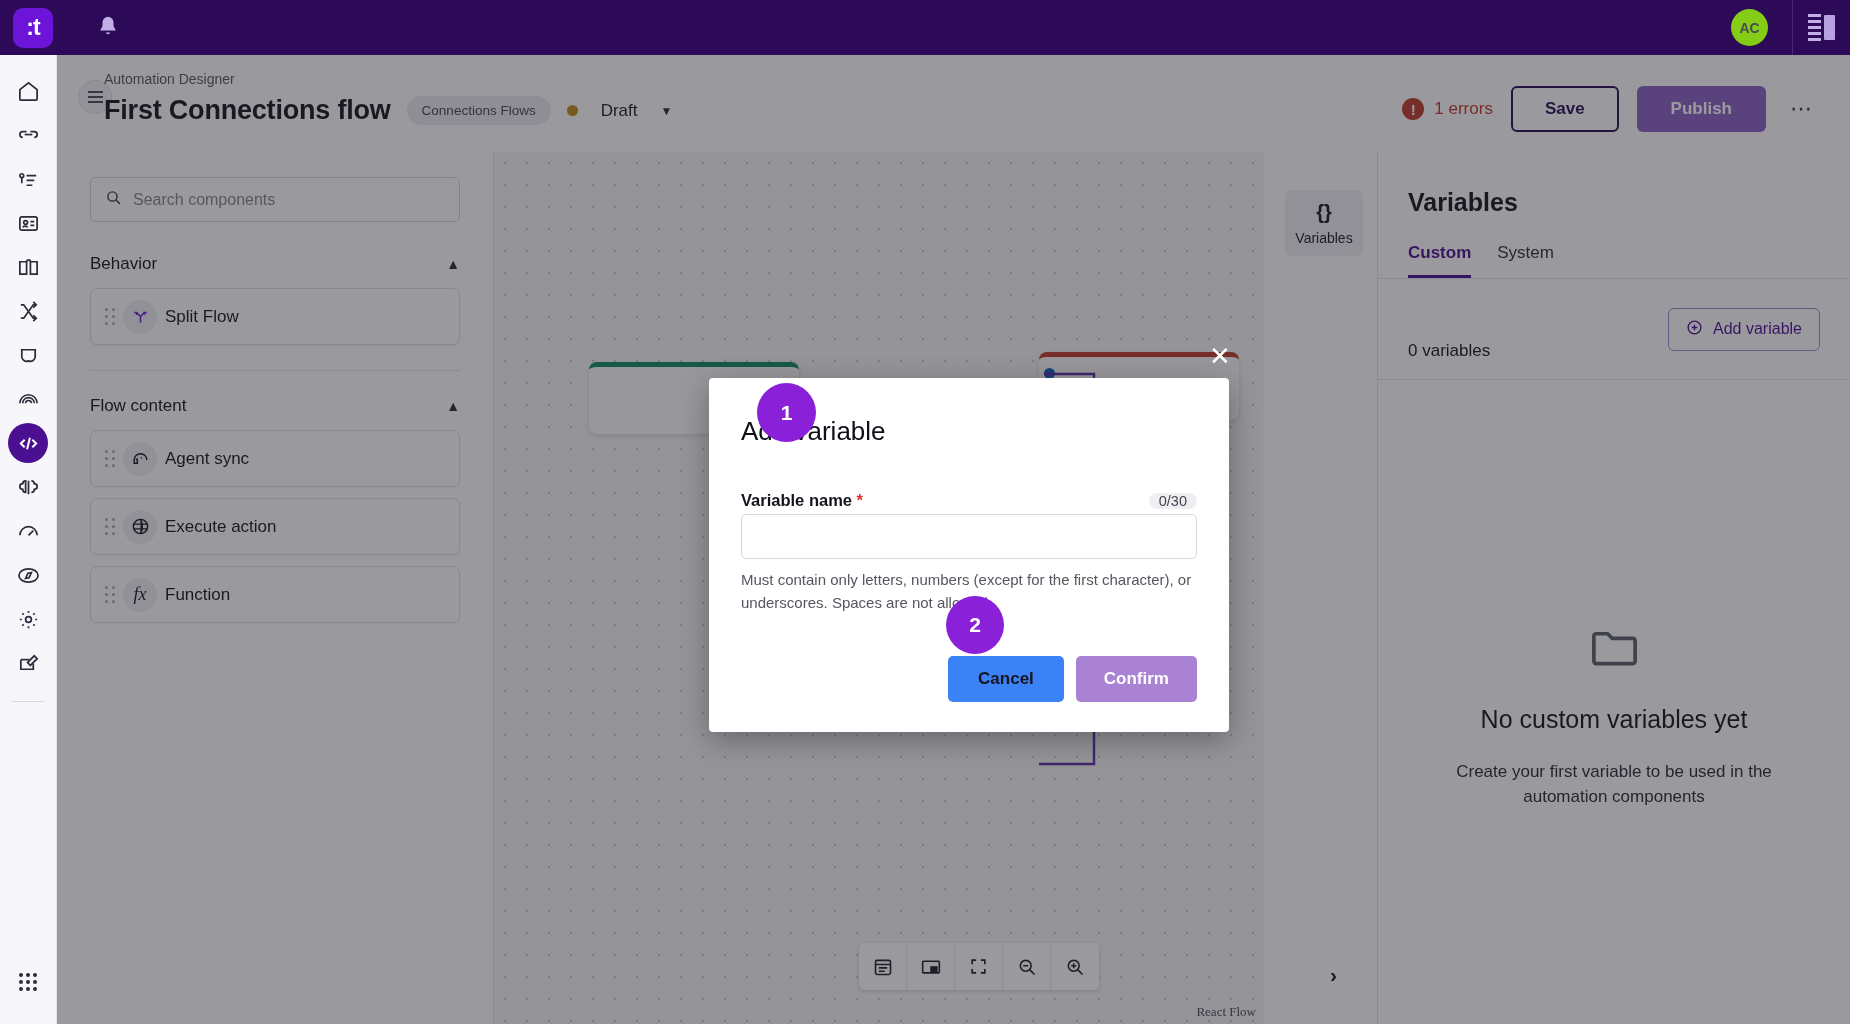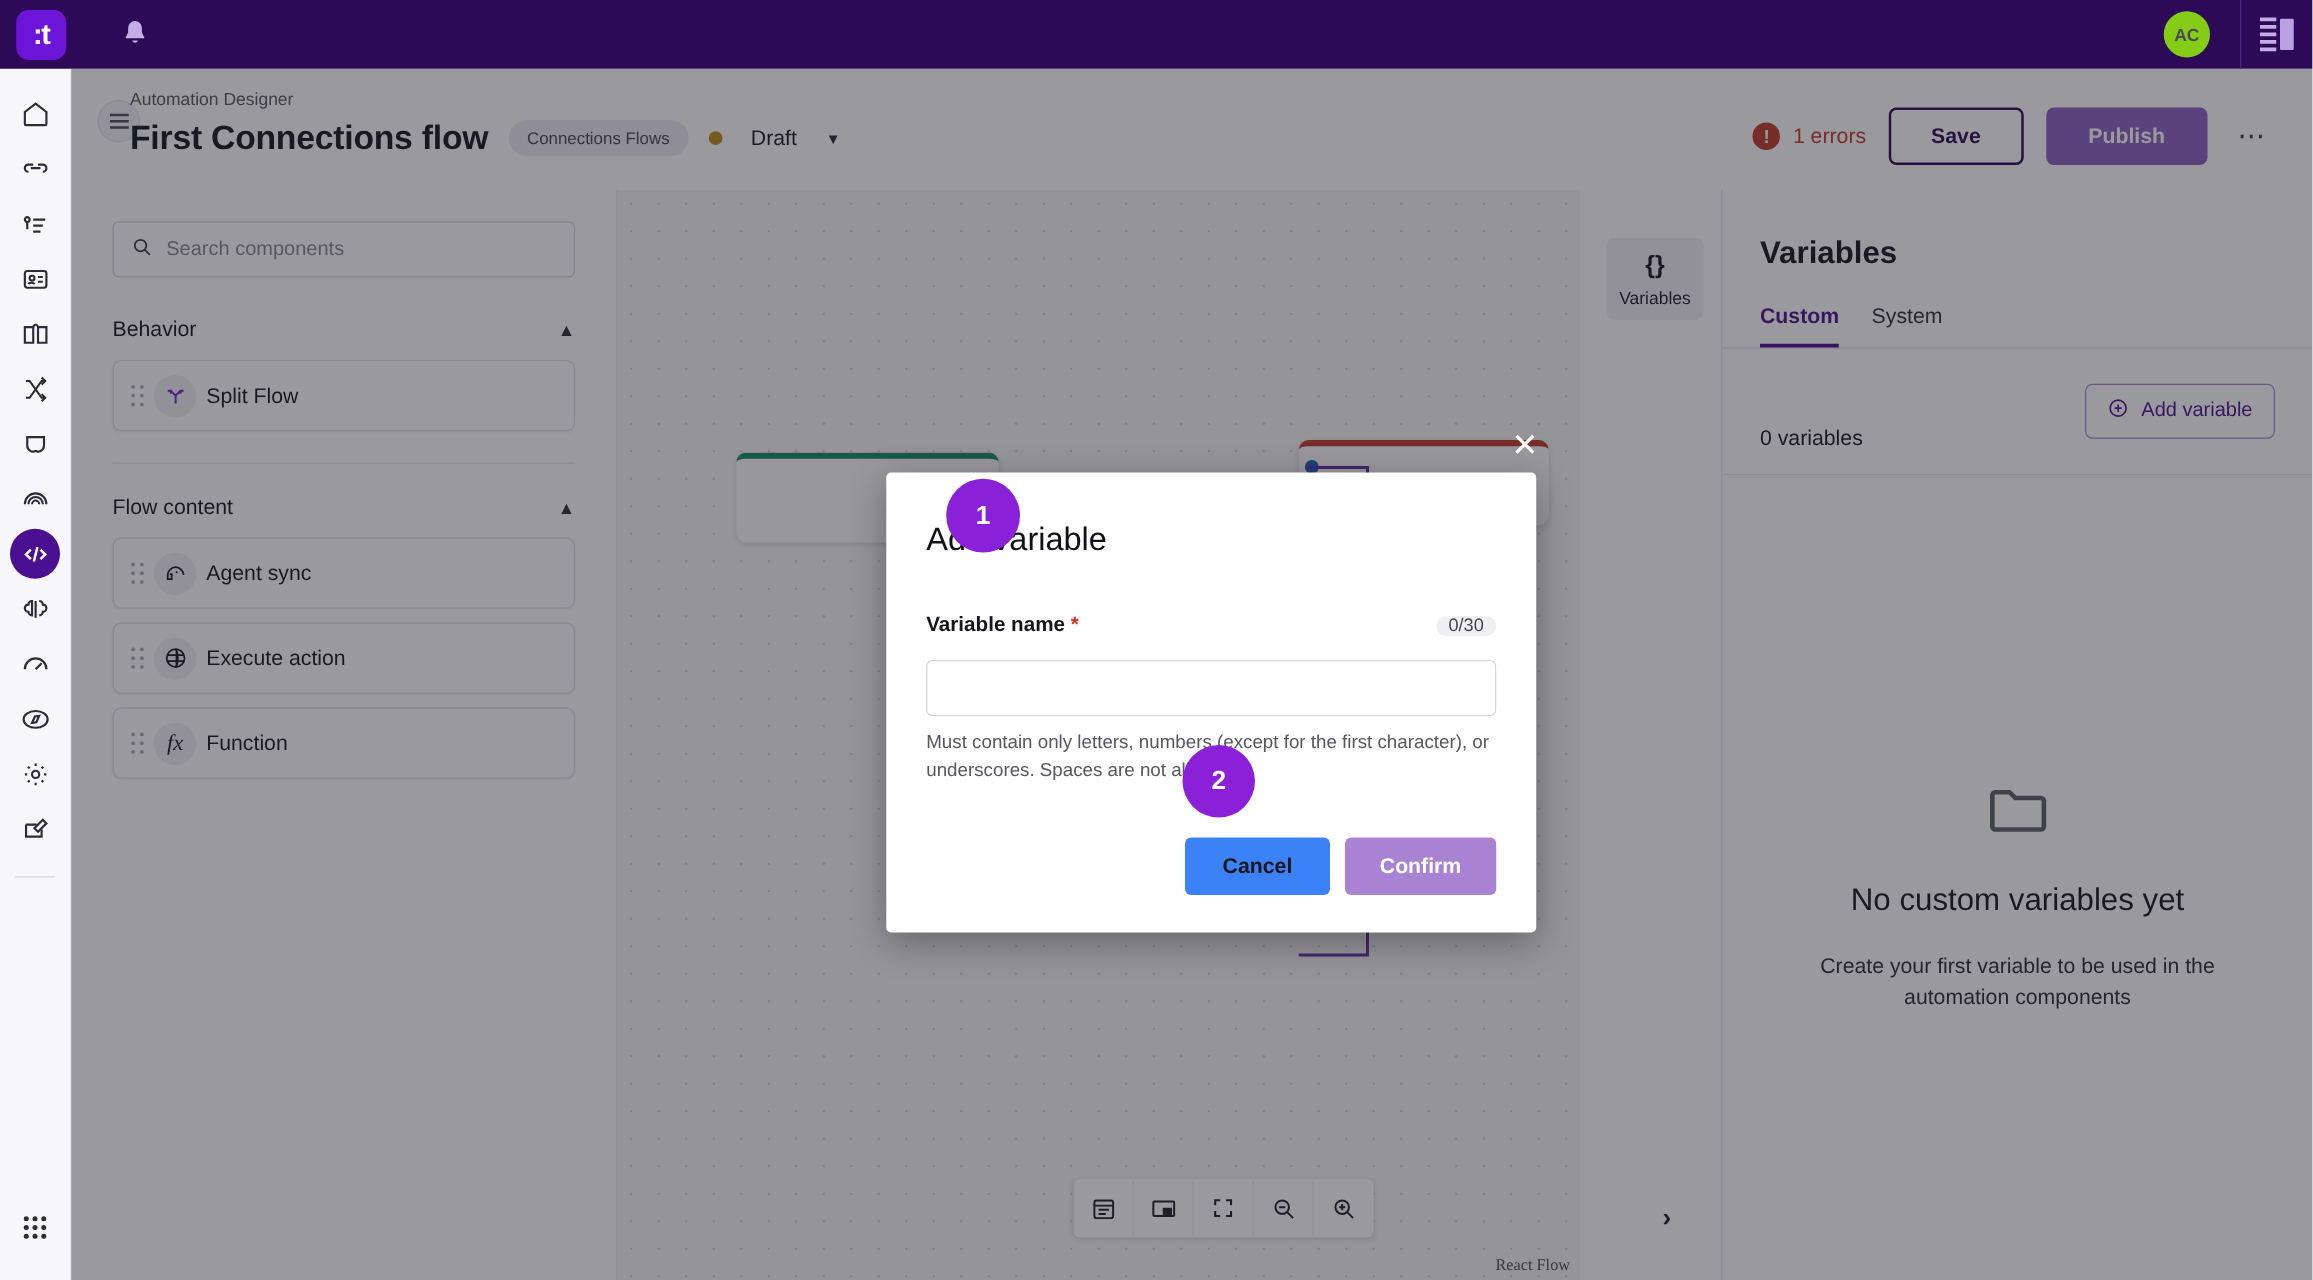--- a/index.html
+++ b/index.html
@@ -205,21 +205,21 @@
   
   .modal-close {
     position: absolute; left: 1209px; top: 341px; font-size: 26px; color: #ffffff; z-index: 72;
   }
   .modal {
     position: absolute; left: 709px; top: 378px; width: 520px;
     background: #ffffff; border-radius: 4px; padding: 38px 32px 30px; z-index: 70;
     box-shadow: 0 8px 30px rgba(0,0,0,0.3);
   }
   .modal-title { font-size: 26px; color: #101018; margin-bottom: 44px; }
-  .field-row { display: flex; align-items: center; justify-content: space-between; margin-bottom: 18px; }
+  .field-row { display: flex; align-items: center; justify-content: space-between; margin-bottom: 4px; }
   .field-label { font-size: 16.5px; font-weight: bold; color: #15151d; }
   .req { color: #d93025; }
   .counter {
     background: #efeff3; color: #43434d; font-size: 14.5px; padding: 0 10px; border-radius: 11px;
   }
   .modal-input {
     width: 100%; height: 45px; border: 1px solid #d7d4e0; border-radius: 5px;
     background: #fff; padding: 0 12px; font-size: 16px; font-family: "Liberation Sans", sans-serif;
   }
   .helper { font-size: 15px; color: #56565f; line-height: 1.5; margin-top: 10px; }

